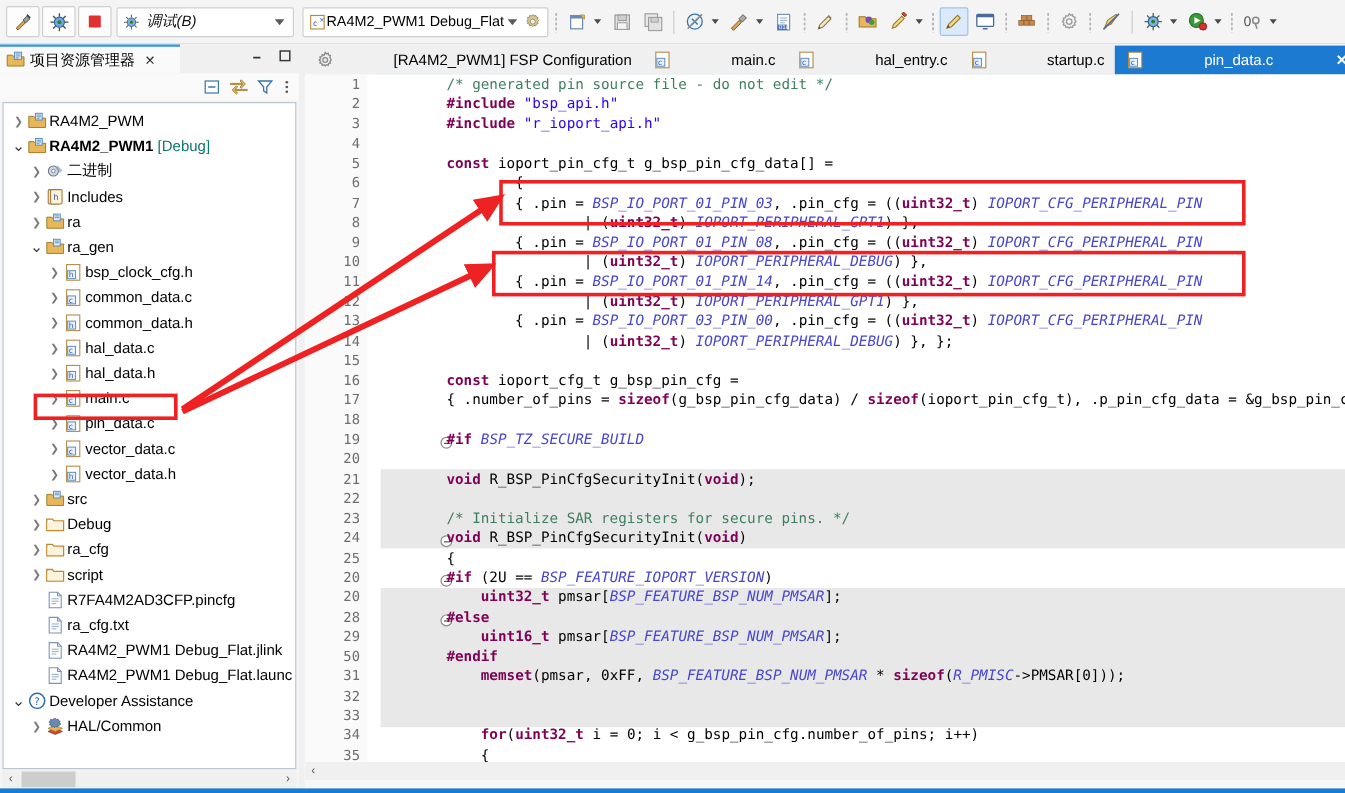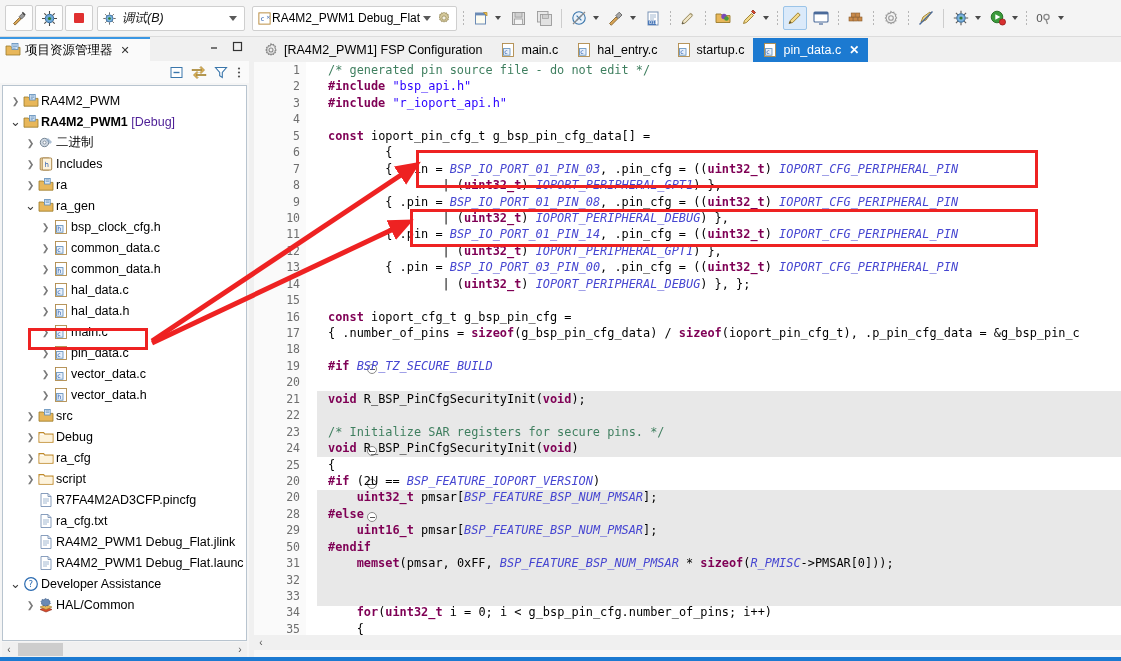--- a/index.html
+++ b/index.html
@@ -80,21 +80,21 @@
   .tree{padding:4px 0 0 0;}
   .trow{
     height:21px;display:flex;align-items:center;white-space:nowrap;
     font-size:12.5px;color:#000;
   }
   .arr{width:13px;text-align:center;color:#7a7a7a;font-size:9px;flex:0 0 13px;}
   .arr.open{color:#3b3b3b;}
   .tico{width:17px;flex:0 0 17px;display:flex;align-items:center;justify-content:center;}
   .tlabel{margin-left:2px;}
   .tlabel b{font-weight:bold;}
-  .dbg{color:#4c1d95;}
+  .dbg{color:#0f766e;}
   .hscrollbar{
     position:absolute;left:2px;bottom:4px;width:245px;height:15px;background:#f0f0f0;
     display:flex;align-items:center;box-sizing:border-box;
   }
   .hsb-arrow{width:14px;text-align:center;color:#555;font-size:10px;}
   .hsb-track{flex:1;height:13px;background:#f0f0f0;position:relative;}
   .hsb-thumb{position:absolute;left:2px;top:0;width:45px;height:13px;background:#cdcdcd;}
 
   
   .splitter{position:absolute;left:249px;top:37px;width:5px;height:624px;background:#f0f0f0;}
@@ -102,21 +102,21 @@
   
   .editor{
     position:absolute;left:254px;top:37px;width:867px;height:624px;background:#f7f7f7;
   }
   .tabstrip{
     position:relative;height:25px;background:#f0f0f0;display:flex;align-items:flex-end;
     border-bottom:1px solid #9cbddf;
   }
   .etab{
     height:24px;display:flex;align-items:center;padding:0 9px;box-sizing:border-box;
-    font-size:12.5px;color:#000;background:#f0f0f0;white-space:nowrap;
+    font-size:12.5px;color:#000;background:#f0f0f0;white-space:nowrap;gap:44px;
   }
   .etab.active{background:#1c7ad1;color:#fff;}
   .etab .etitle{margin-left:5px;}
   .etab .eclose{margin-left:8px;font-weight:bold;font-size:12px;color:#fff;}
   .codearea{
     position:absolute;left:0;top:25px;width:867px;height:588px;background:#fff;
     overflow:hidden;
   }
   .gutter{
     position:absolute;left:0;top:0;width:63px;height:588px;background:#fff;
@@ -137,21 +137,21 @@
     border-radius:50%;background:#fff;box-sizing:border-box;
   }
   .foldmark:before{
     content:"";position:absolute;left:1.5px;top:3.5px;width:5px;height:1px;background:#555;
   }
   .codetext{
     position:absolute;left:74px;top:0;width:793px;height:588px;
     font-family:"DejaVu Sans Mono",monospace;font-size:11.9px;
     white-space:pre;overflow:hidden;
   }
-  .cl{height:16.45px;line-height:16.45px;}
+  .cl{height:16.45px;line-height:16.45px;margin-left:44px;}
   .cmt{color:#3f7f5f;}
   .kw{color:#7f0055;font-weight:bold;}
   .pp{color:#7f0055;font-weight:bold;}
   .str{color:#2a00ff;}
   .mac{color:#4646d1;font-style:italic;}
   .plain{color:#000;}
   .shade{position:absolute;left:63px;width:804px;background:#e8e8e8;}
   .hscrollbar2{
     position:absolute;left:0;bottom:0;width:867px;height:15px;background:#f0f0f0;
     display:flex;align-items:center;

